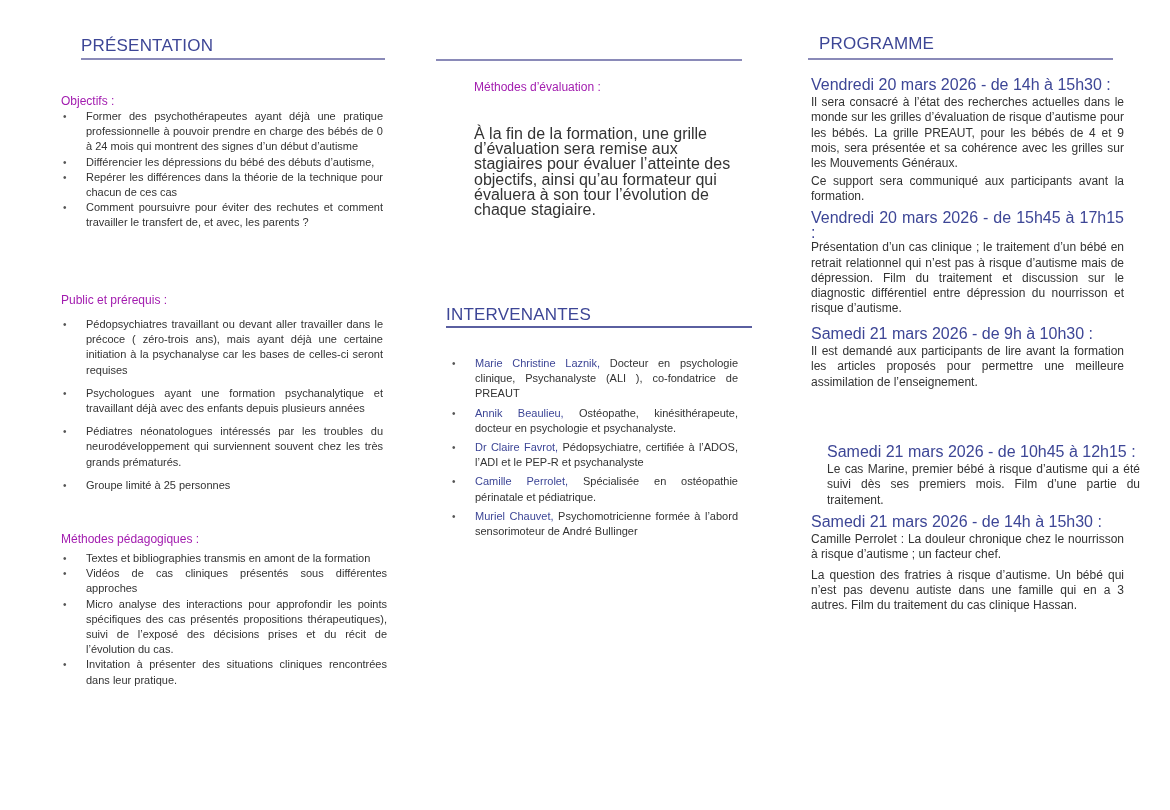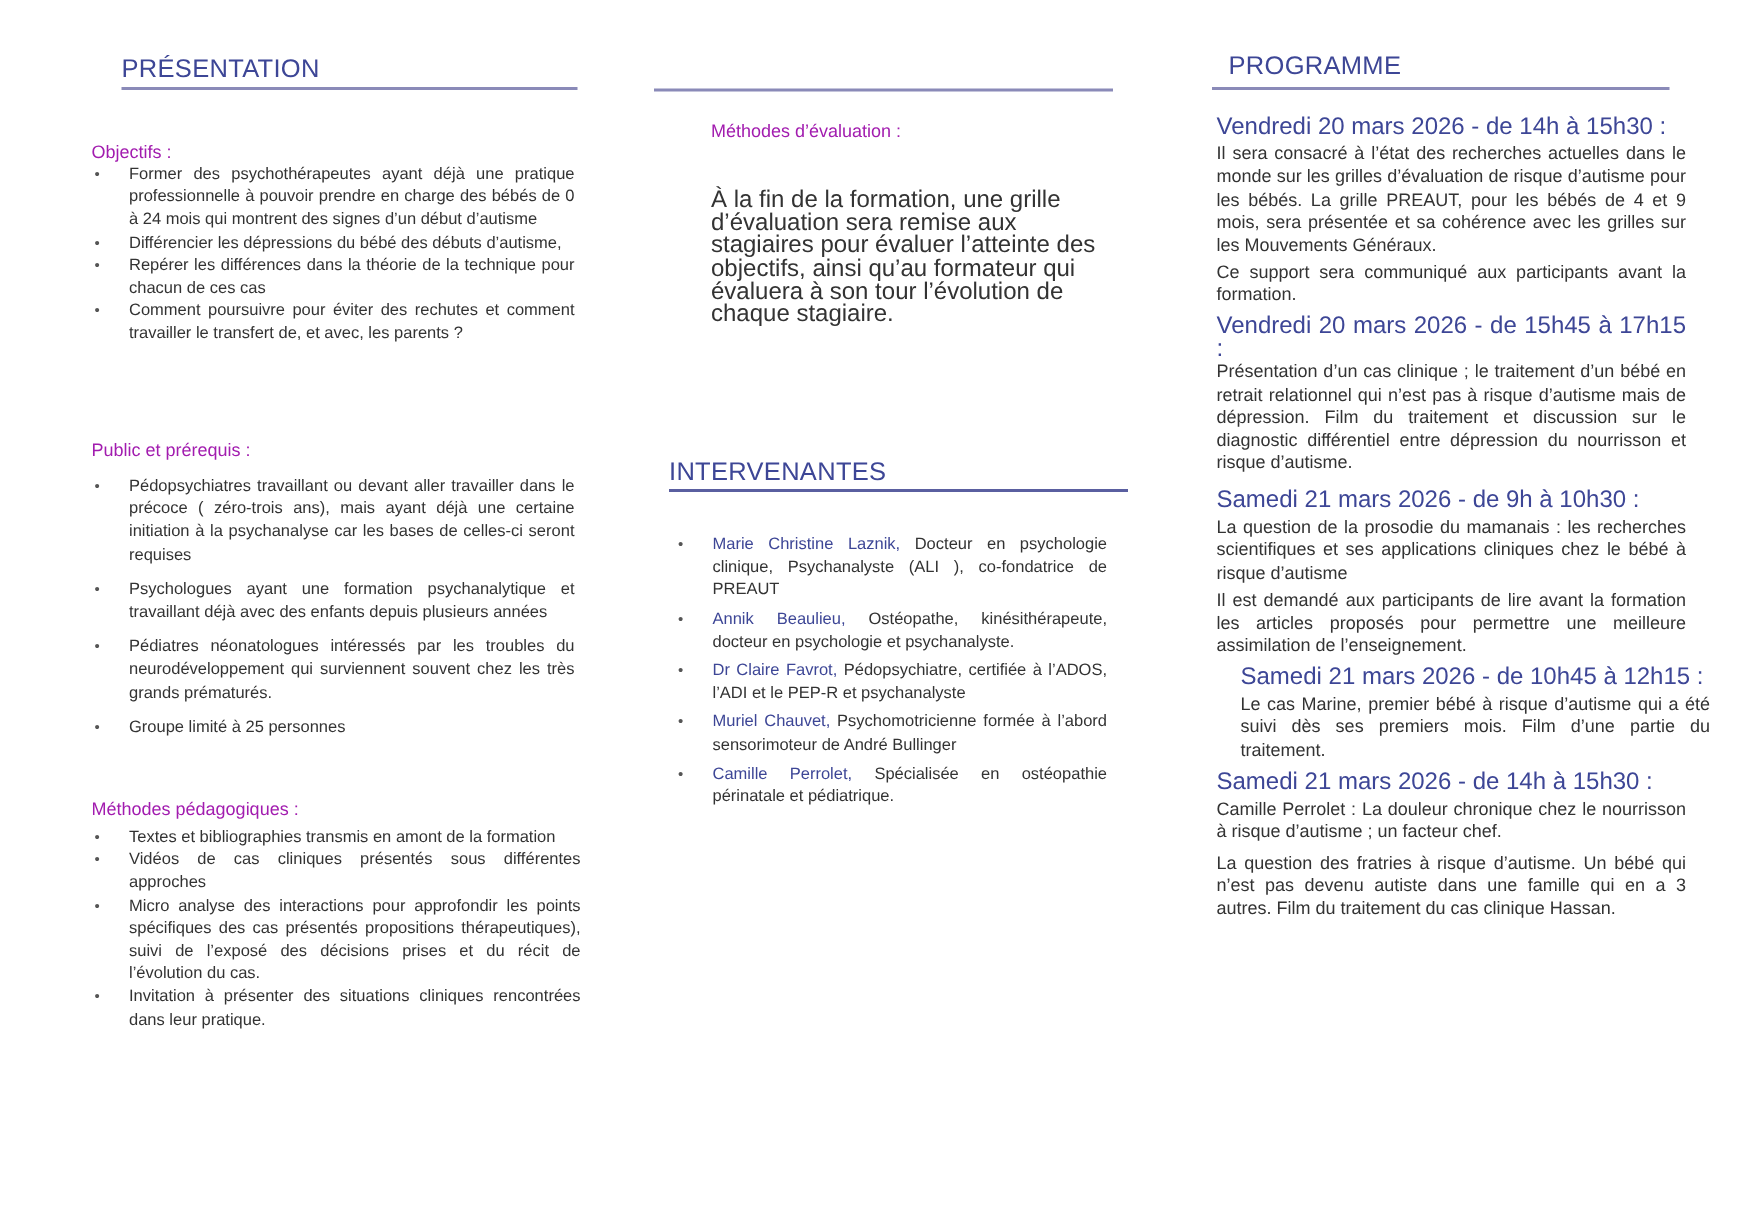--- a/index.html
+++ b/index.html
@@ -68,43 +68,42 @@
   <div class="sub" style="left:474px; top:80px;">Méthodes d’évaluation :</div>
   <div class="para" style="left:474px; top:126px; width:270px; text-align:left;">À la fin de la formation, une grille d’évaluation sera remise aux stagiaires pour évaluer l’atteinte des objectifs, ainsi qu’au formateur qui évaluera à son tour l’évolution de chaque stagiaire.</div>
 
   <div class="h1" style="left:446px; top:305px;">INTERVENANTES</div>
   <div class="rule dark" style="left:446px; top:326px; width:306px;"></div>
 
   <ul class="b" style="left:450px; top:356px; width:288px;">
     <li style="margin-bottom:4px;"><span class="name">Marie Christine Laznik,</span><span> Docteur en psychologie clinique, Psychanalyste (ALI ), co-fondatrice de PREAUT</span></li>
     <li style="margin-bottom:4px;"><span class="name">Annik Beaulieu,</span><span> Ostéopathe, kinésithérapeute, docteur en psychologie et psychanalyste.</span></li>
     <li style="margin-bottom:4px;"><span class="name">Dr Claire Favrot,</span><span>  Pédopsychiatre, certifiée à l’ADOS, l’ADI et le PEP-R et psychanalyste</span></li>
+    <li style="margin-bottom:4px;"><span class="name">Camille Perrolet,</span><span> Spécialisée en ostéopathie périnatale et pédiatrique.</span></li>
     <li style="margin-bottom:4px;"><span class="name">Muriel Chauvet,</span><span> Psychomotricienne formée à l’abord sensorimoteur de André Bullinger</span></li>
-    <li style="margin-bottom:4px;"><span class="name">Camille Perrolet,</span><span> Spécialisée en ostéopathie périnatale et pédiatrique.</span></li>
   </ul>
 </div>
 
 <div>
   <div class="h1" style="left:819px; top:34px;">PROGRAMME</div>
   <div class="rule" style="left:808px; top:58px; width:305px;"></div>
 
   <div class="prog-block" style="top:77px;">
     <div class="d">Vendredi 20 mars 2026 -  de 14h à 15h30 :</div>
     <div class="p">Il sera consacré à l’état des recherches actuelles dans le monde  sur les grilles d’évaluation de risque d’autisme pour les bébés. La grille PREAUT, pour les bébés de 4 et 9 mois, sera présentée et sa cohérence avec les grilles sur les Mouvements Généraux.</div>
     <div class="p">Ce support sera communiqué aux participants avant la formation.</div>
   </div>
 
   <div class="prog-block" style="top:210px;">
     <div class="d" style="margin:0; text-align:justify; text-align-last:justify;">Vendredi  20 mars 2026 -  de 15h45 à 17h15  :</div>
     <div class="p">Présentation d’un cas clinique ; le traitement d’un bébé en retrait relationnel qui n’est pas à risque d’autisme mais de dépression. Film du traitement et discussion sur le diagnostic différentiel entre dépression du nourrisson et risque d’autisme.</div>
   </div>
 
   <div class="prog-block" style="top:326px;">
     <div class="d">Samedi  21 mars 2026 -  de 9h à 10h30 :</div>
-    <div class="p">La question de la prosodie du mamanais : les recherches scientifiques et ses applications cliniques chez le bébé à risque d’autisme</div>
     <div class="p">Il est demandé aux participants de lire avant la formation les articles proposés pour permettre une meilleure assimilation de l’enseignement.</div>
   </div>
 
   <div class="prog-block" style="top:444px;margin-left:16px;">
     <div class="d">Samedi 21 mars 2026 -  de 10h45 à 12h15 :</div>
     <div class="p">Le cas Marine, premier bébé à risque d’autisme qui a été suivi dès ses premiers mois. Film d’une partie du traitement.</div>
   </div>
 
   <div class="prog-block" style="top:514px;">
     <div class="d">Samedi 21 mars 2026 -  de 14h à 15h30 :</div>

